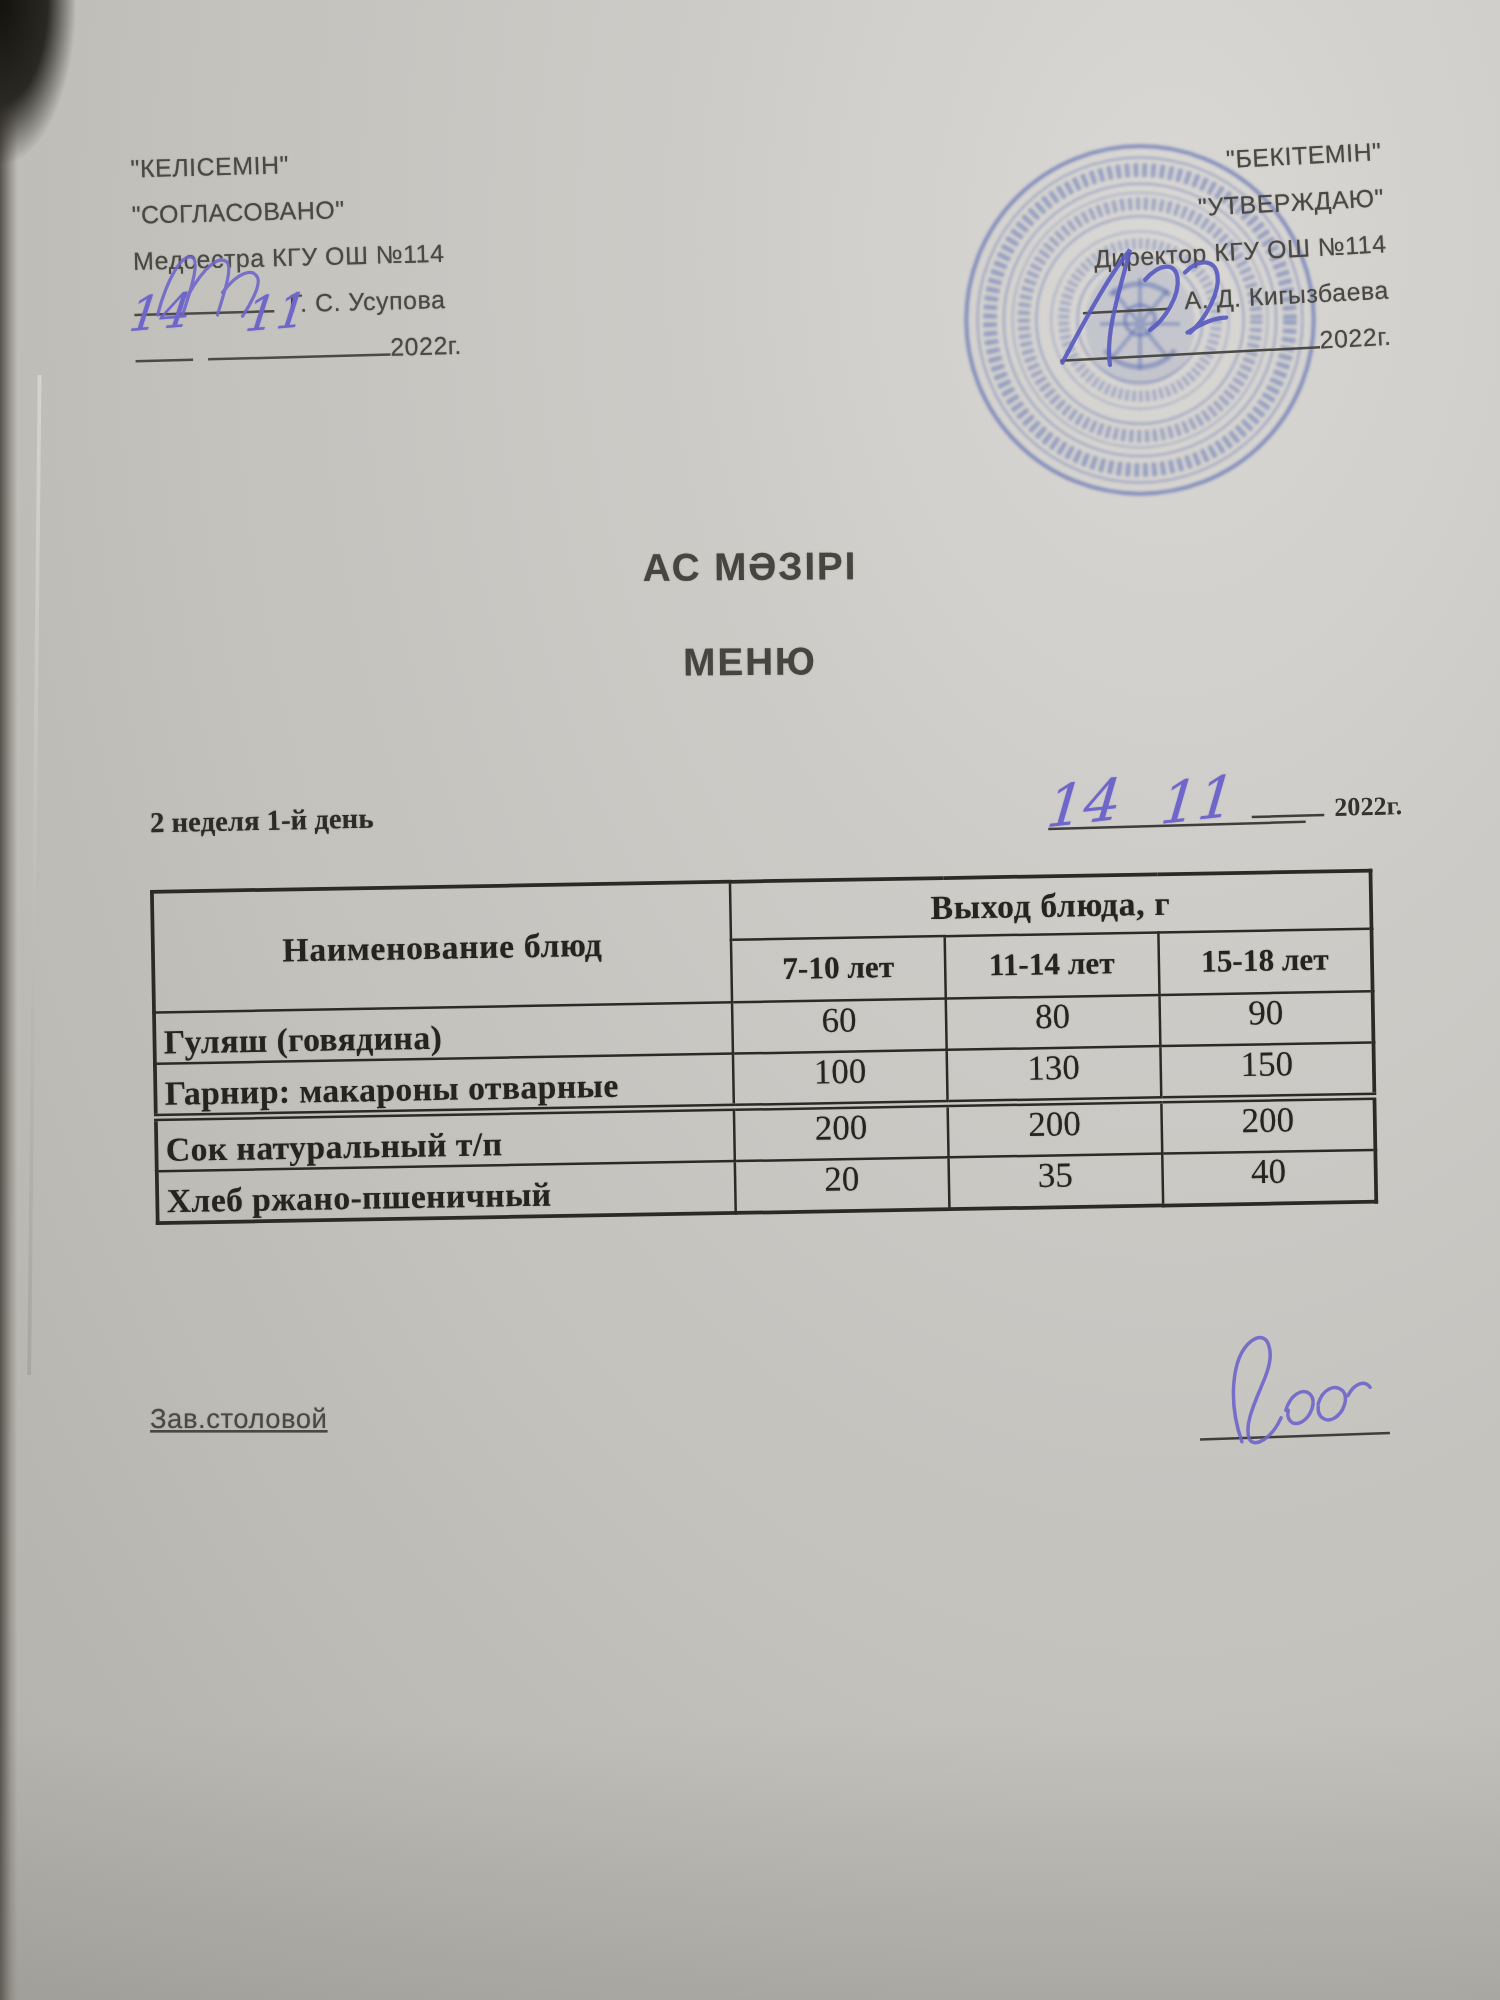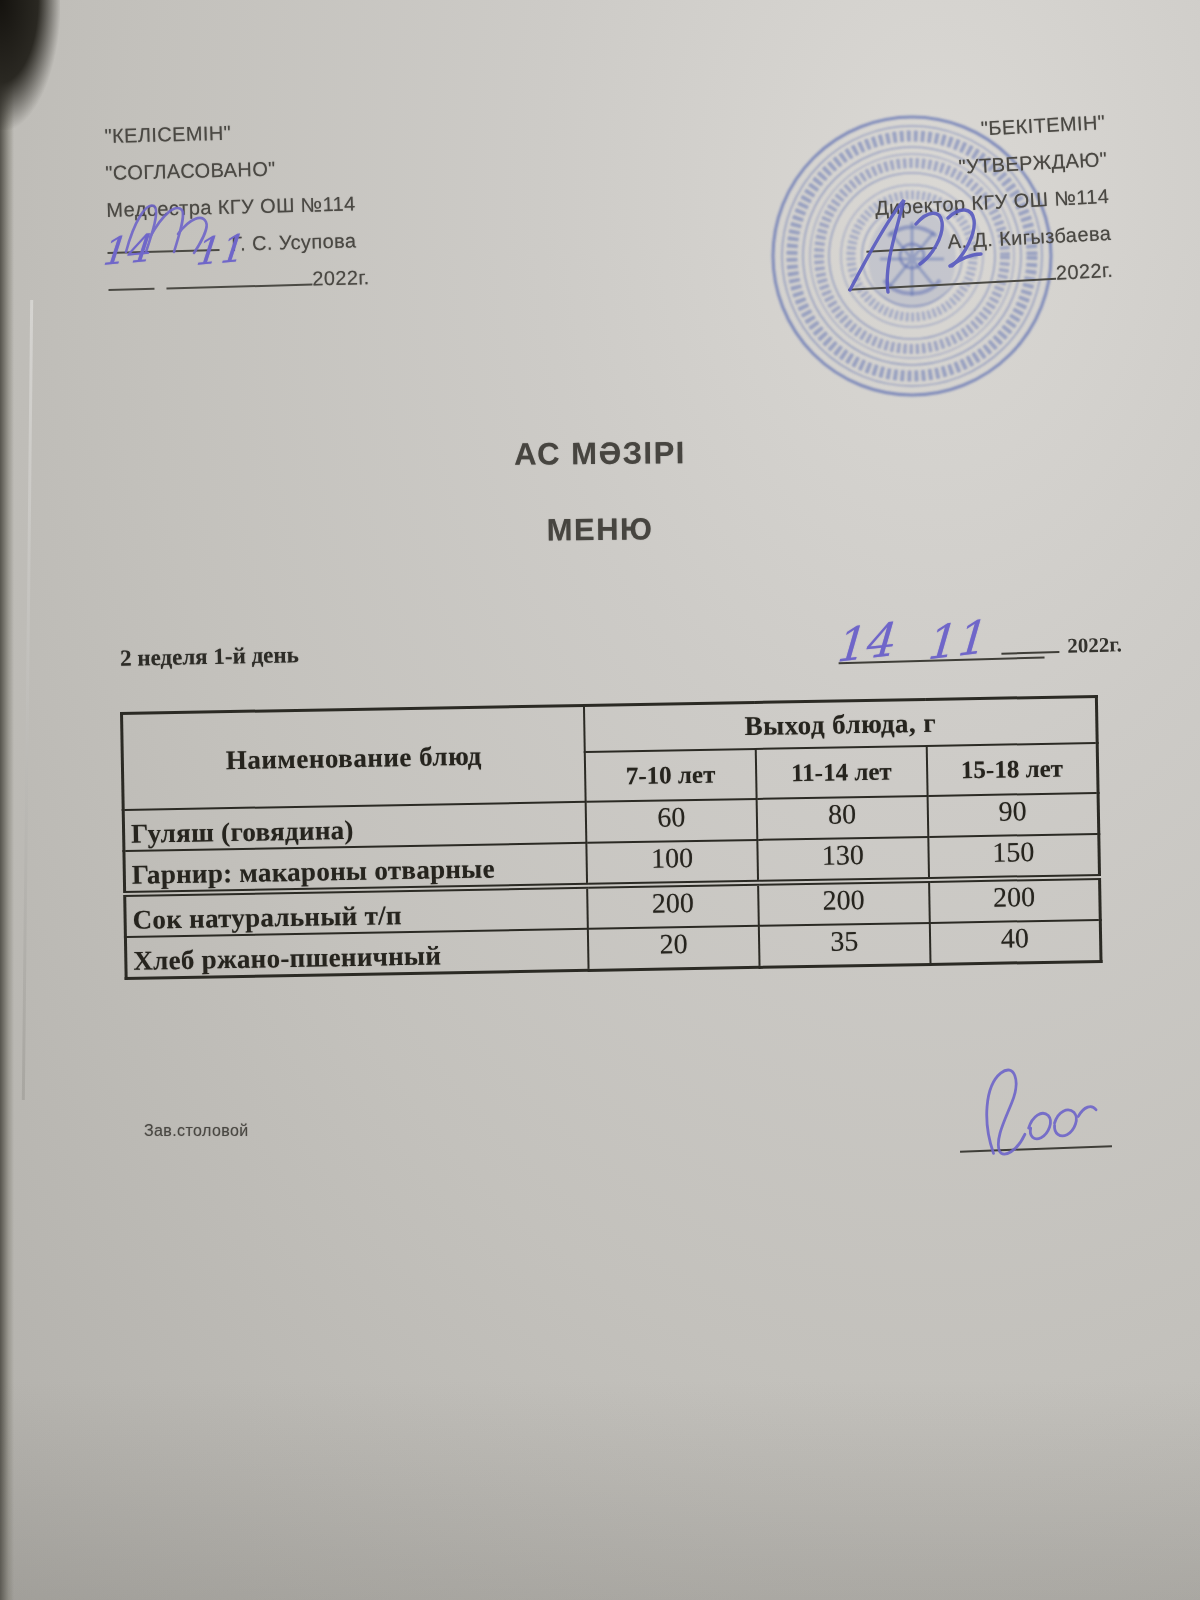--- a/index.html
+++ b/index.html
@@ -54,22 +54,22 @@
   table.menu td,table.menu th{border:2px solid #2b2a24;padding:0 6px;overflow:hidden;white-space:nowrap;}
   table.menu{border:3px solid #2b2a24;}
   th.name-h{width:448px;font-size:27px;font-weight:bold;letter-spacing:.5px;}
   th.group-h{font-size:27px;font-weight:bold;height:44px;letter-spacing:.5px;}
   th.age-h{font-size:25px;font-weight:bold;height:48px;}
   td.dish{font-size:27px;font-weight:bold;height:39px;vertical-align:bottom;padding-bottom:2px;letter-spacing:.3px;}
   td.val{font-size:28px;text-align:center;vertical-align:top;}
   tr.dbl td{border-top:6px double #2b2a24;}
   table.menu *{text-shadow:0 0 1px rgba(43,42,36,.45);}
 
-  .footer-label{position:absolute;left:144px;top:1122px;font-size:16px;color:#4a4843;
-    letter-spacing:.4px;text-shadow:0 0 1px rgba(74,72,67,.5);}
+  .footer-label{position:absolute;left:120px;top:1122px;font-size:22px;color:#4a4843;
+    letter-spacing:.4px;text-shadow:0 0 1px rgba(74,72,67,.5);text-decoration:underline;}
   .footer-sig{position:absolute;left:958px;top:1062px;transform:rotate(-2deg);}
   .sig-line{position:absolute;left:960px;top:1148px;width:152px;height:2px;background:#3f3e38;transform:rotate(-2deg);}
 
   .stamp{position:absolute;left:762px;top:104px;opacity:.88;}
   svg.ink{position:absolute;}
 </style>
 </head>
 <body>
 
 <div class="page">

